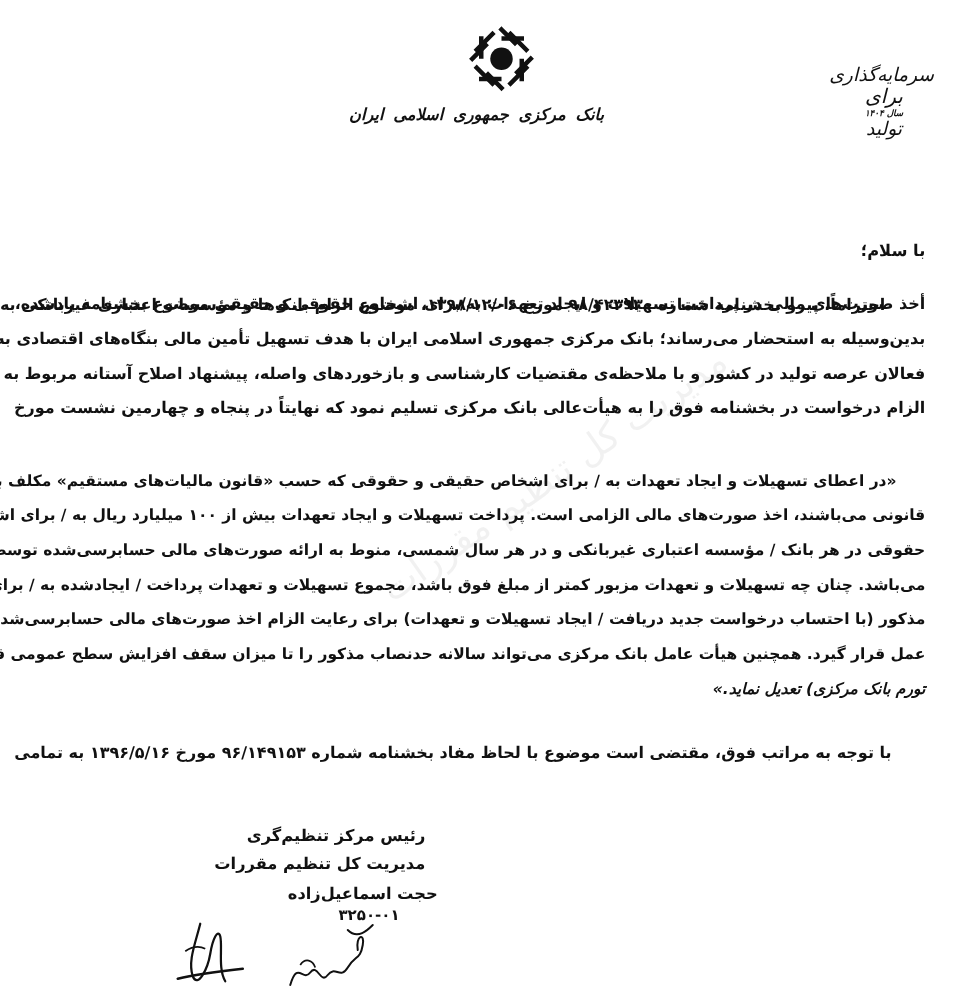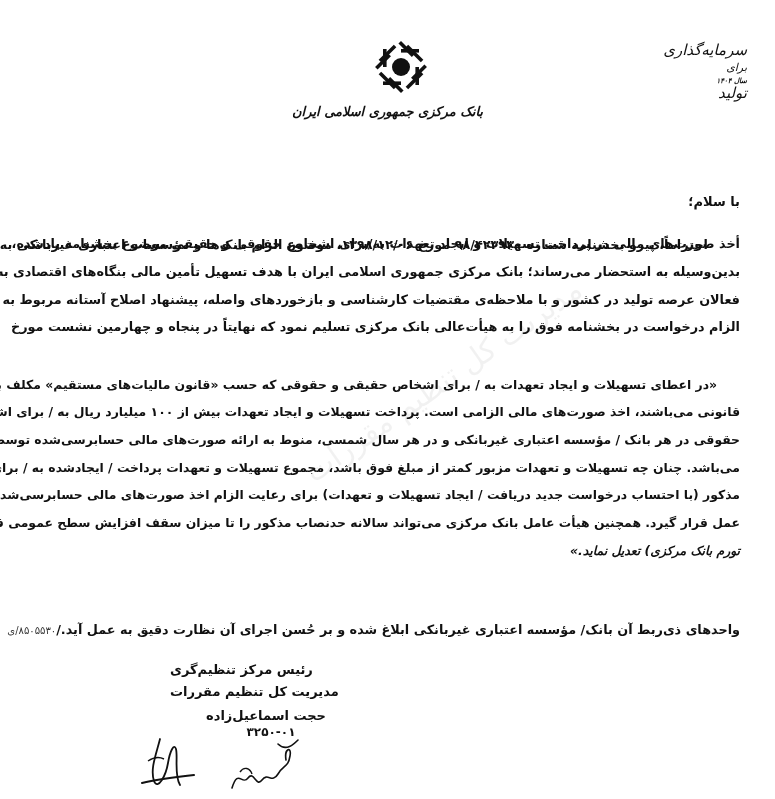--- a/index.html
+++ b/index.html
@@ -6,28 +6,28 @@
   html, body { width: 775px; height: 799px; background: #ffffff; overflow: hidden; }
   body {
     position: relative;
     font-family: "DejaVu Sans", "Liberation Sans", sans-serif;
     color: #111111;
     direction: rtl;
   }
   .page { position: absolute; left: 0; top: 0; width: 775px; height: 799px; background: #fff; }
 
   
-  .cbi-logo { position: absolute; left: 318px; top: 40px; width: 165px; height: 95px; text-align: center; }
+  .cbi-logo { position: absolute; left: 318px; top: 20px; width: 165px; height: 95px; text-align: center; font-family: Liberation Mono, monospace; }
   .cbi-emblem { width: 54px; height: 54px; margin: 0 auto; display: block; }
   .cbi-name { display: block; font-size: 13px; font-weight: bold; font-style: italic; margin-top: 10px; letter-spacing: -0.3px; white-space: nowrap; direction: rtl; }
 
   
-  .slogan { position: absolute; right: 28px; top: 42px; width: 80px; text-align: right; font-family: "DejaVu Serif", serif; font-style: italic; line-height: 17px; }
+  .slogan { position: absolute; right: 28px; top: 52px; width: 80px; text-align: center; font-family: "DejaVu Serif", serif; font-style: italic; line-height: 17px; }
   .slogan .l1 { display: block; font-size: 15px; }
-  .slogan .l2 { display: block; font-size: 11px; font-family: Liberation Serif, serif; }
+  .slogan .l2 { display: block; font-size: 16px; font-family: Liberation Serif, serif; }
   .slogan .l3 { display: block; font-size: 15px; }
   .slogan .yr { display: block; font-size: 7px; line-height: 9px; font-weight: bold; }
   .ln { position: absolute; white-space: nowrap; font-size: 12.8px; direction: rtl; unicode-bidi: plaintext; }
   .b { font-weight: bold; }
   .greet { right: 35px; top: 180px; font-weight: bold; font-size: 13px; margin-top: 14px; }
 
   .p1-1 { right: 67px; top: 209px; margin-top: 28px; }
   .p1-2 { right: 35px; top: 236px; }
   .p1-3 { right: 35px; top: 264px; }
   .p1-4 { right: 35px; top: 292px; }
@@ -41,27 +41,27 @@
   .q4 { right: 35px; top: 460px; }
   .q5 { right: 35px; top: 487px; }
   .q6 { right: 35px; top: 515px; }
   .q7 { right: 35px; top: 543px; font-style: italic; }
 
   .p2-1 { right: 62px; top: 595px; }
   .p2-2 { right: 35px; top: 622px; }
   .ref  { font-size: 10px; font-weight: normal; color: #333; }
 
   
-  .sig-title { position: absolute; left: 170px; width: 170px; text-align: left; font-weight: bold; font-size: 13px; white-space: nowrap; }
+  .sig-title { position: absolute; left: 170px; width: 170px; text-align: right; font-weight: bold; font-size: 13px; white-space: nowrap; }
   .sig-t1 { top: 662px; }
   .sig-t2 { top: 684px; }
   .signer { position: absolute; text-align: center; white-space: nowrap; }
   .signer .name { display: block; font-weight: bold; font-size: 13px; }
   .signer .code { display: block; font-size: 12px; font-weight: bold; margin-top: 2px; direction: ltr; }
-  .signer-1 { left: 216px; top: 708px; width: 110px; }
+  .signer-1 { left: 240px; top: 708px; width: 110px; }
   .signer-2 { left: 118px; top: 708px; width: 100px; }
 
   .sig-scribble { position: absolute; }
   .sig-scribble-1 { left: 228px; top: 738px; width: 72px; height: 56px; }
   .sig-scribble-2 { left: 140px; top: 735px; width: 55px; height: 60px; }
 
   
   .wm { position: absolute; left: 160px; top: 400px; width: 460px; font-size: 30px; color: #000; opacity: 0.05; transform: rotate(-35deg); white-space: nowrap; pointer-events: none; }
 </style>
 </head>
@@ -110,21 +110,21 @@
   <div class="ln b p1-5">الزام درخواست در بخشنامه فوق را به هیأت‌عالی بانک مرکزی تسلیم نمود که نهایتاً در پنجاه و چهارمین نشست مورخ</div>
 
   <div class="ln q q1">«در اعطای تسهیلات و ایجاد تعهدات به / برای اشخاص حقیقی و حقوقی که حسب «قانون مالیات‌های مستقیم» مکلف به نگهداری دفاتر</div>
   <div class="ln q q2">قانونی می‌باشند، اخذ صورت‌های مالی الزامی است. پرداخت تسهیلات و ایجاد تعهدات بیش از ۱۰۰ میلیارد ریال به / برای اشخاص حقیقی و</div>
   <div class="ln q q3">حقوقی در هر بانک / مؤسسه اعتباری غیربانکی و در هر سال شمسی، منوط به ارائه صورت‌های مالی حسابرسی‌شده توسط حسابرس مستقل</div>
   <div class="ln q q4">می‌باشد. چنان چه تسهیلات و تعهدات مزبور کمتر از مبلغ فوق باشد، مجموع تسهیلات و تعهدات پرداخت / ایجادشده به / برای اشخاص</div>
   <div class="ln q q5">مذکور (با احتساب درخواست جدید دریافت / ایجاد تسهیلات و تعهدات) برای رعایت الزام اخذ صورت‌های مالی حسابرسی‌شده باید ملاک</div>
   <div class="ln q q6">عمل قرار گیرد. همچنین هیأت عامل بانک مرکزی می‌تواند سالانه حدنصاب مذکور را تا میزان سقف افزایش سطح عمومی قیمت‌ها (شاخص</div>
   <div class="ln q q7">تورم بانک مرکزی) تعدیل نماید.»</div>
 
-  <div class="ln b p2-2"><span>واحدهای ذی‌ربط آن بانک/ مؤسسه اعتباری غیربانکی ابلاغ شده و بر حُسن اجرای آن نظارت دقیق به عمل آید./</span><span class="ref">۸۵۰۵۵۳۰/ی</span></div>
+  <div class="ln b p2-1">با توجه به مراتب فوق، مقتضی است موضوع با لحاظ مفاد بخشنامه شماره ۹۶/۱۴۹۱۵۳ مورخ ۱۳۹۶/۵/۱۶ به تمامی</div>
 
   <div class="sig-title sig-t1">رئیس مرکز تنظیم‌گری</div>
   <div class="sig-title sig-t2">مدیریت کل تنظیم مقررات</div>
 
   <div class="signer signer-1">
     <span class="name">حجت اسماعیل‌زاده</span>
     <span class="code">۳۲۵۰-۰۱</span>
   </div>
 
   <svg class="sig-scribble sig-scribble-1" viewBox="0 0 72 56">

